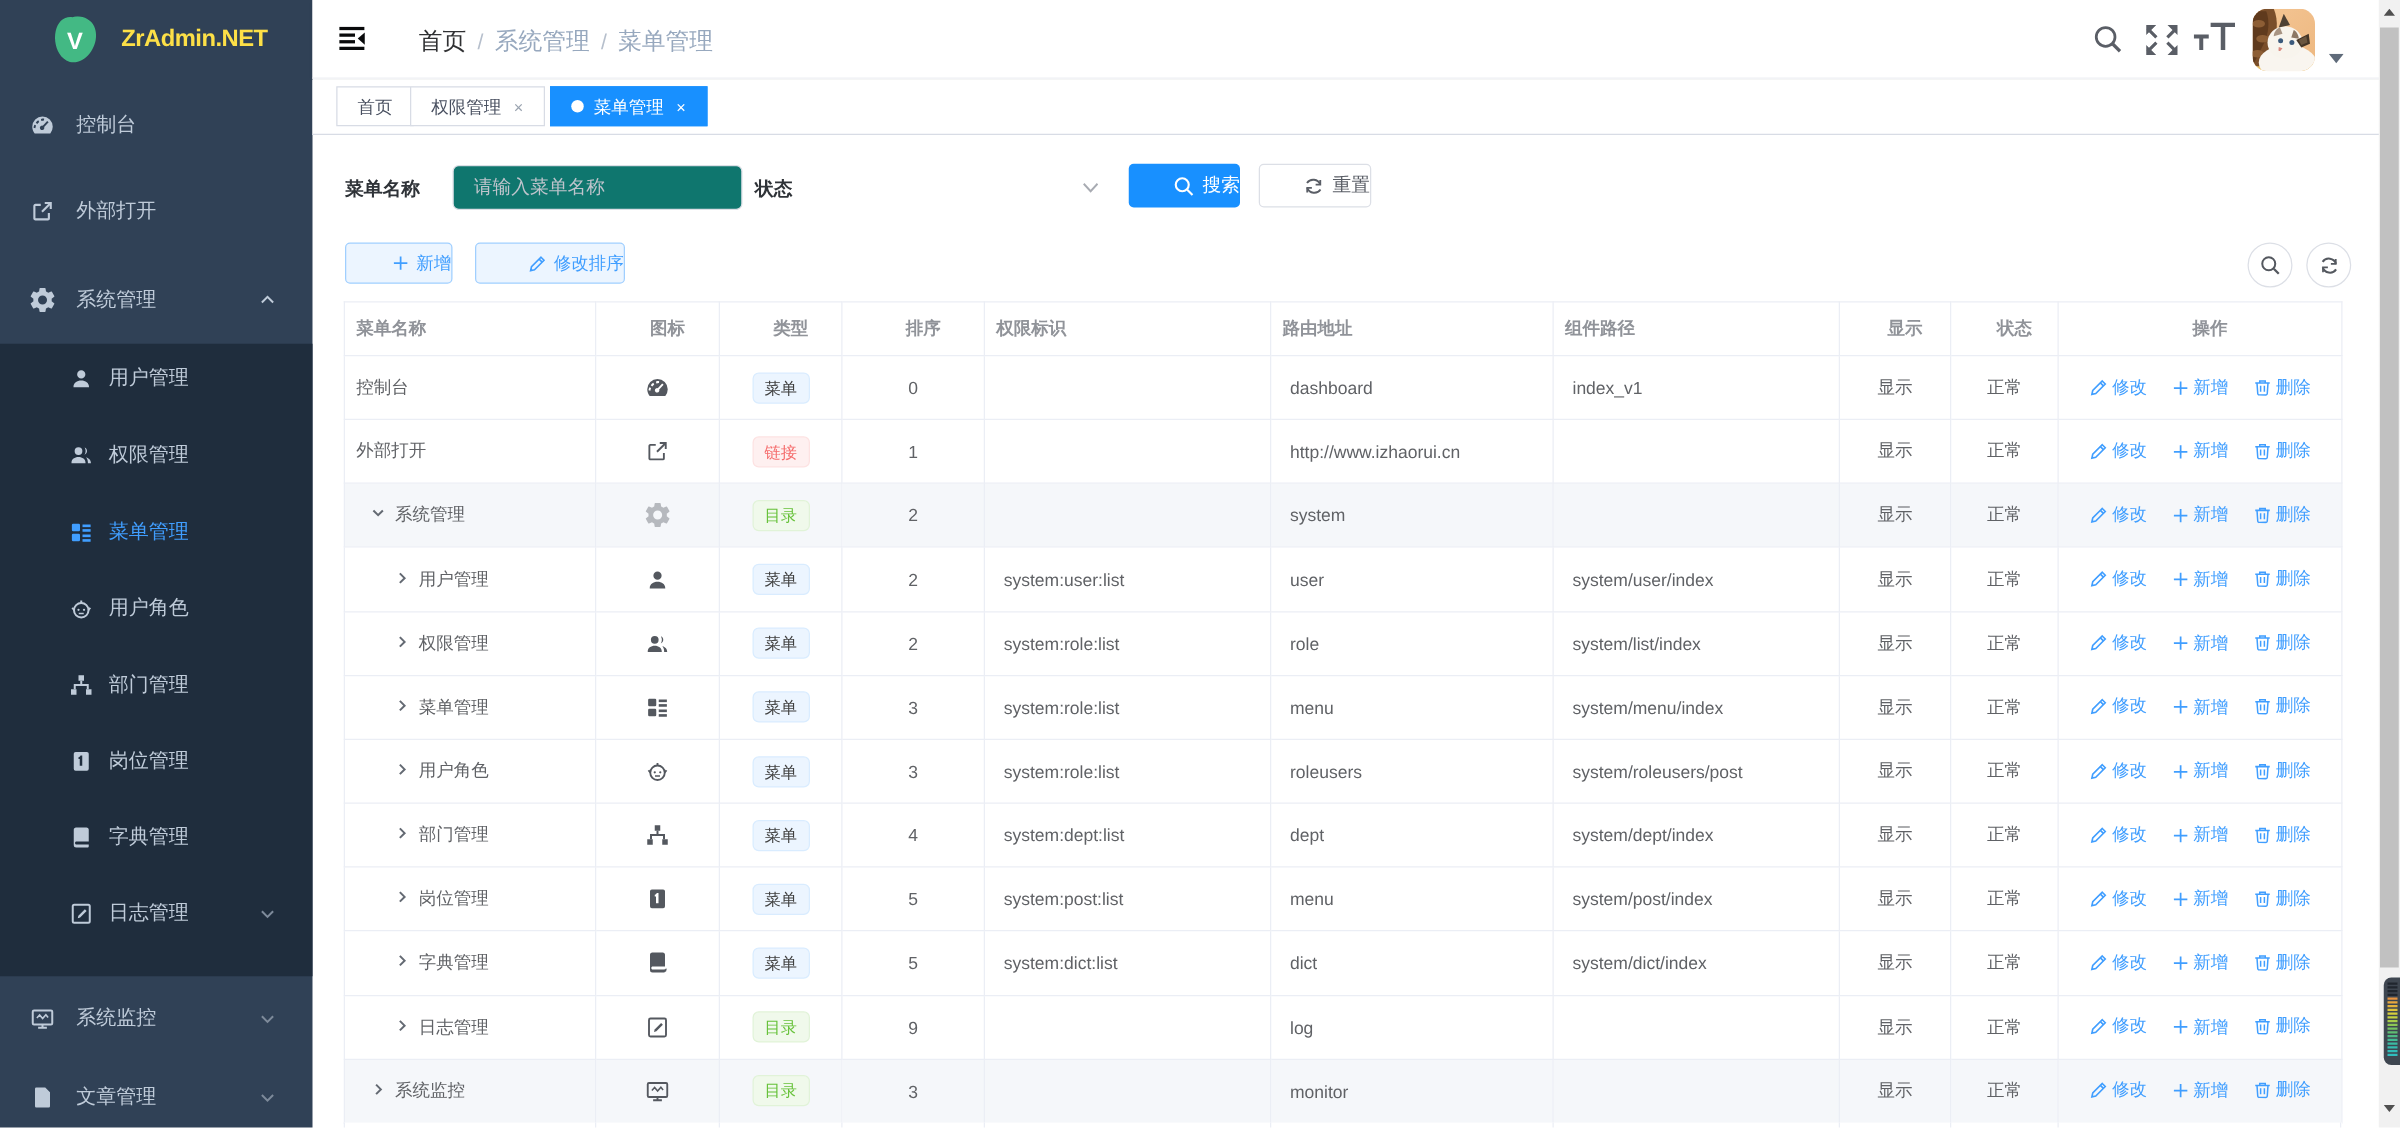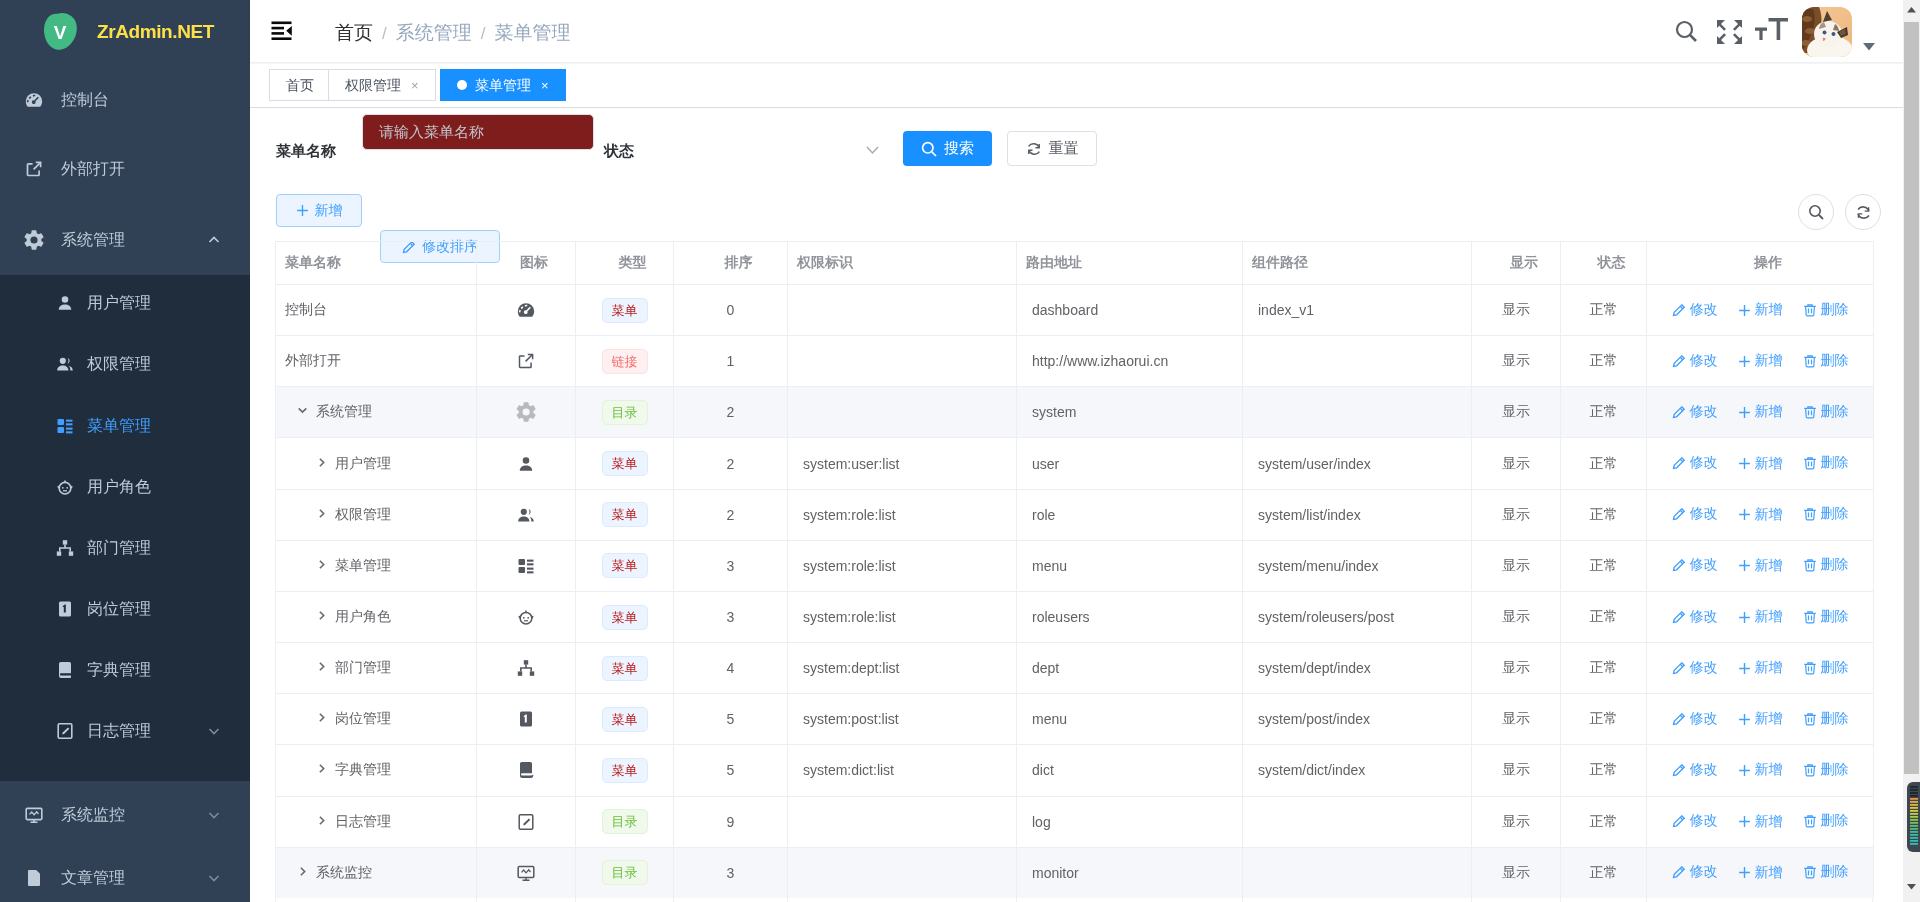--- a/index.html
+++ b/index.html
@@ -27,38 +27,38 @@
 
 
 #tabsbar { position:absolute; left:250px; top:64px; width:1670px; height:44px; background:#fff; border-bottom:1px solid #d8dce5; }
 .tab { position:absolute; top:5px; height:32px; line-height:30px; border:1px solid #d8dce5; background:#fff; color:#495060; font-size:14px; padding:0 16px; }
 .tab .dot { display:inline-block; width:10px; height:10px; border-radius:50%; background:#fff; margin-right:8px; }
 .tab .x { margin-left:10px; font-size:13px; }
 .tab-active { background:#1890ff; color:#fff; border-color:#1890ff; }
 
 
 .flabel { position:absolute; font-size:15px; font-weight:bold; color:#2f3338; top:142px; }
-.finput { position:absolute; top:114px; height:36px; border:1px solid #dcdfe6; border-radius:5px; background:#7f1d1d; color:#bfc4cc; font-size:15px; line-height:34px; padding-left:16px; }
-.btn { position:absolute; border-radius:4px; font-size:15px; display:flex; align-items:center; justify-content:center; }
+.finput { position:absolute; top:132px; height:36px; border:1px solid #dcdfe6; border-radius:5px; background:#0f766e; color:#bfc4cc; font-size:15px; line-height:34px; padding-left:16px; }
+.btn { position:absolute; border-radius:4px; font-size:15px; display:flex; align-items:center; justify-content:flex-end; }
 #btn-search { left:653px; top:131px; width:89px; height:35px; background:#1890ff; color:#fff; }
 #btn-reset { left:757px; top:131px; width:90px; height:35px; background:#fff; color:#5a5e66; border:1px solid #dcdfe6; }
 .btn-plain { background:#ecf5ff; border:1px solid #a0cfff; color:#409eff; font-size:14px; height:33px; top:194px; }
 .circ { position:absolute; top:194px; width:36px; height:36px; border:1px solid #dcdfe6; border-radius:50%; display:flex; align-items:center; justify-content:center; }
 
 
 #tbl { position:absolute; left:275px; top:241px; border-collapse:collapse; table-layout:fixed; font-size:14px; color:#606266; }
 #tbl td, #tbl th { border:1px solid #ebeef5; padding:0; overflow:hidden; white-space:nowrap; vertical-align:middle; }
 #tbl th { height:43px; color:#909399; font-weight:bold; text-align:left; padding-left:9px; }
 #tbl td { height:51.17px; }
 #tbl .c { text-align:center; padding-left:0; }
 #tbl th.c { padding-left:16px; }
 #tbl td.name { padding-left:9px; }
 #tbl td.pl { padding-left:15px; }
 .tag { display:inline-block; height:25px; line-height:23px; padding:0 9px; border-radius:5px; font-size:13px; }
-.tag-b { background:#ecf5ff; border:1px solid #d9ecff; color:#b91c1c; }
+.tag-b { background:#ecf5ff; border:1px solid #d9ecff; color:#404040; }
 .tag-r { background:#fef0f0; border:1px solid #fde2e2; color:#f56c6c; }
 .tag-g { background:#f0f9eb; border:1px solid #e1f3d8; color:#67c23a; }
 .rowalt { background:#f5f7fa; }
 .ops { color:#409eff; }
 .ops span.grp { display:inline-flex; align-items:center; margin:0 10px; }
 .ops svg { margin-right:4px; }
 .arr { display:inline-block; width:13px; height:13px; margin-right:7px; vertical-align:-1px; }
 .cicon { display:inline-block; width:20px; height:20px; vertical-align:middle; }
 
 
@@ -255,21 +255,21 @@
         <circle cx="6.8" cy="6.8" r="5.2"></circle>
         <path d="M10.8 10.8 15 15"></path>
       </svg>搜索</div>
   <div class="btn" id="btn-reset"><svg style="margin-right:7px" width="16" height="16" viewBox="0 0 16 16" fill="none" stroke="#5a5e66" stroke-width="1.5">
         <path d="M2.6 5.4a6 6 0 0 1 10.6 1.3M13.4 10.6a6 6 0 0 1-10.6-1.3"></path>
         <path d="M13.2 3v3.7h-3.7M2.8 13v-3.7h3.7"></path>
       </svg>重置</div>
   <div class="btn btn-plain" style="left:26px; width:86px;"><svg style="margin-right:6px" width="13" height="13" viewBox="0 0 14 14" stroke="#409eff" stroke-width="1.5">
         <path d="M7 1.2v11.6M1.2 7h11.6"></path>
       </svg>新增</div>
-  <div class="btn btn-plain" style="left:130px; width:120px;margin-top:36px;"><svg style="margin-right:6px" width="14" height="14" viewBox="0 0 14 14" fill="none" stroke="#409eff" stroke-width="1.3">
+  <div class="btn btn-plain" style="left:130px; width:120px;"><svg style="margin-right:6px" width="14" height="14" viewBox="0 0 14 14" fill="none" stroke="#409eff" stroke-width="1.3">
         <path d="M9.8 1.8l2.4 2.4-7.6 7.6-3.1.7.7-3.1z"></path>
         <path d="M8.3 3.3l2.4 2.4"></path>
       </svg>修改排序</div>
   <div class="circ" style="left:1548px;">
       <svg width="17" height="17" viewBox="0 0 17 17" fill="none" stroke="#54585f" stroke-width="1.6">
         <circle cx="7" cy="7" r="5.2"></circle>
         <path d="M11 11l4 4" stroke-width="1.8"></path>
       </svg>
     </div>
   <div class="circ" style="left:1595px;">

